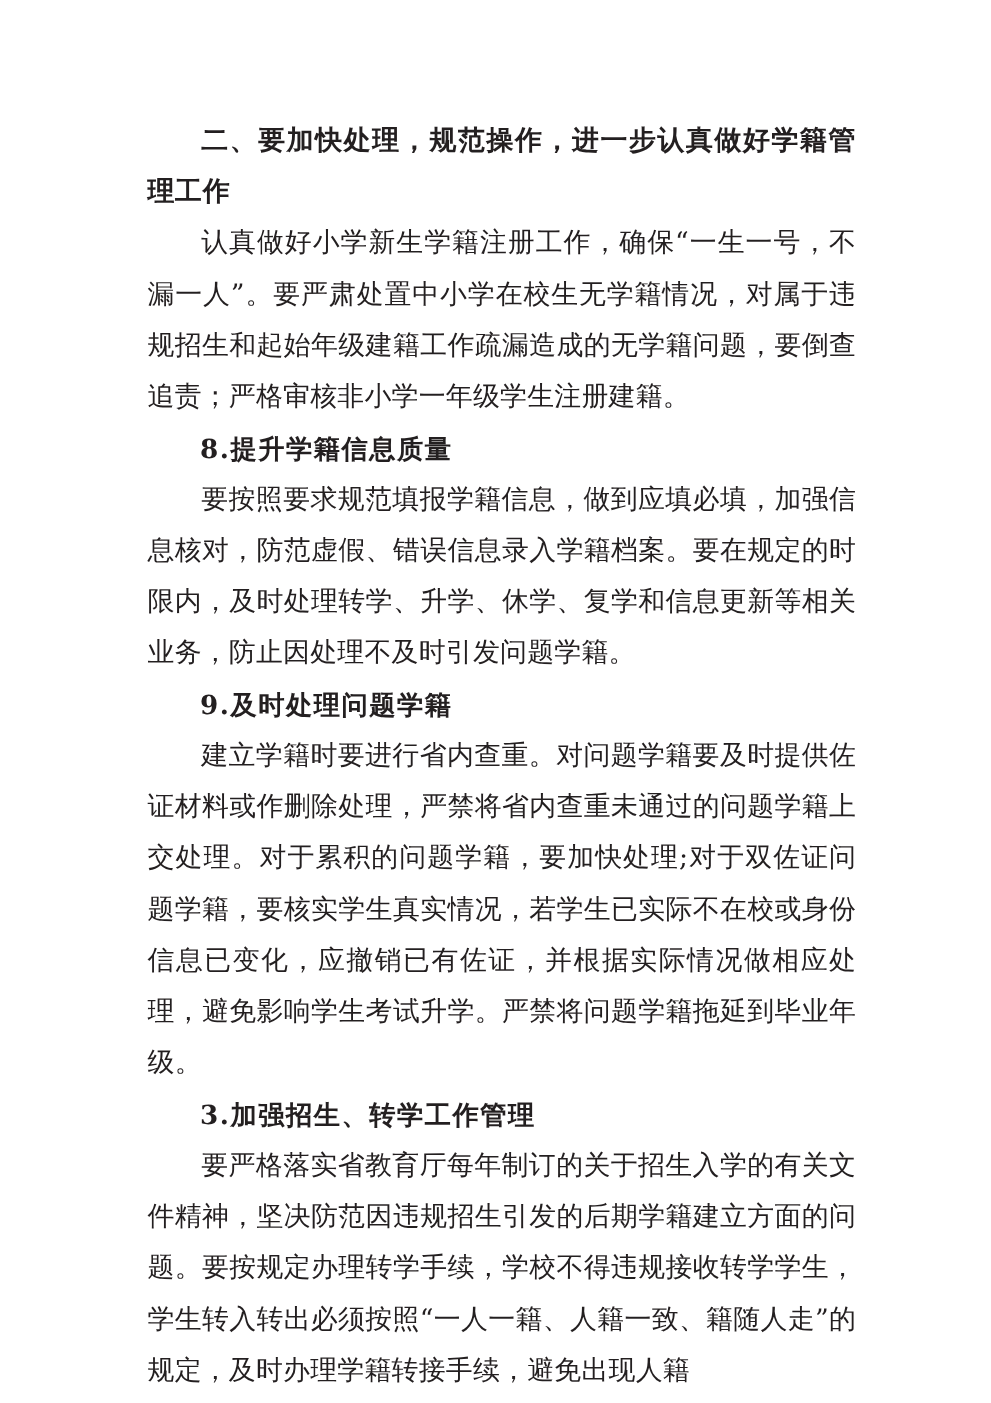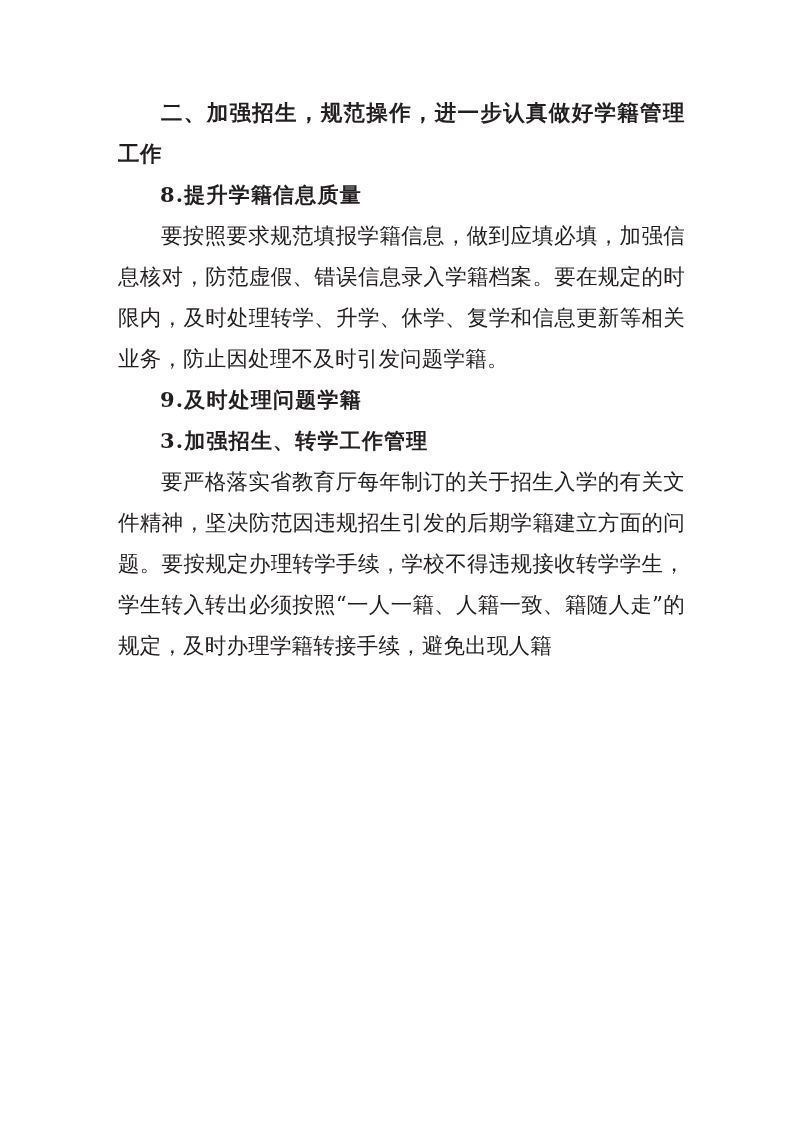--- a/index.html
+++ b/index.html
@@ -51,29 +51,31 @@
     font-size: 21.5px;
     line-height: 41px;
   }
 </style>
 </head>
 <body>
 
 <div class="page">
   <div class="doc-body">
 
-    <p class="h2">二、加强招生，规范操作，进一步认真做好学籍管理工作</p>
+    <p class="h2">二、要加快处理，规范操作，进一步认真做好学籍管理工作</p>
 
 
+    <p class="para">认真做好小学新生学籍注册工作，确保“一生一号，不漏一人”。要严肃处置中小学在校生无学籍情况，对属于违规招生和起始年级建籍工作疏漏造成的无学籍问题，要倒查追责；严格审核非小学一年级学生注册建籍。</p>
 
     <p class="h3">8.提升学籍信息质量</p>
 
     <p class="para">要按照要求规范填报学籍信息，做到应填必填，加强信息核对，防范虚假、错误信息录入学籍档案。要在规定的时限内，及时处理转学、升学、休学、复学和信息更新等相关业务，防止因处理不及时引发问题学籍。</p>
 
     <p class="h3">9.及时处理问题学籍</p>
 
+    <p class="para">建立学籍时要进行省内查重。对问题学籍要及时提供佐证材料或作删除处理，严禁将省内查重未通过的问题学籍上交处理。对于累积的问题学籍，要加快处理;对于双佐证问题学籍，要核实学生真实情况，若学生已实际不在校或身份信息已变化，应撤销已有佐证，并根据实际情况做相应处理，避免影响学生考试升学。严禁将问题学籍拖延到毕业年级。</p>
 
     <p class="h3">3.加强招生、转学工作管理</p>
 
     <p class="para">要严格落实省教育厅每年制订的关于招生入学的有关文件精神，坚决防范因违规招生引发的后期学籍建立方面的问题。要按规定办理转学手续，学校不得违规接收转学学生，学生转入转出必须按照“一人一籍、人籍一致、籍随人走”的规定，及时办理学籍转接手续，避免出现人籍</p>
 
   </div>
 </div>
 
 </body></html>

